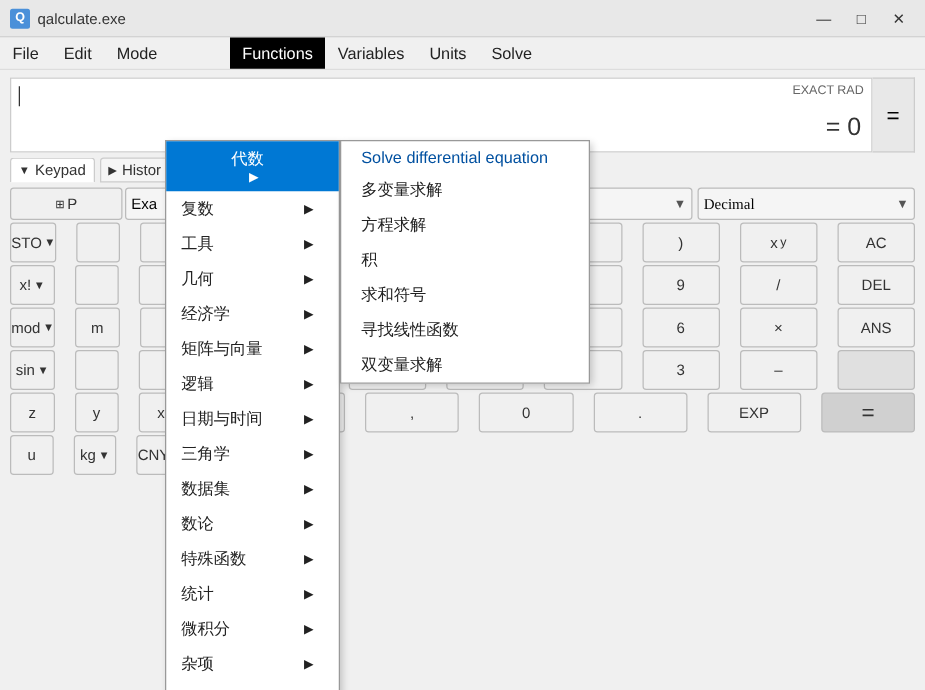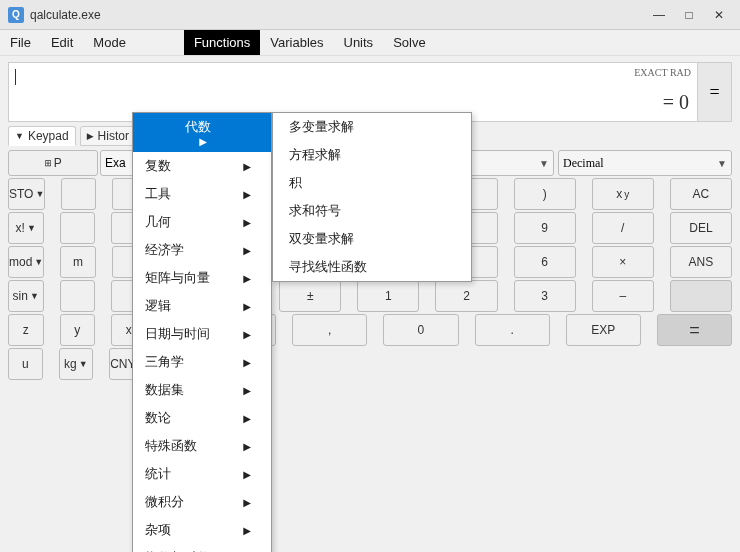--- a/index.html
+++ b/index.html
@@ -82,21 +82,20 @@
     }
     .exact-rad {
       position: absolute;
       top: 4px; right: 6px;
       font-size: 10px;
       color: #666;
     }
     .display-wrapper {
       display: flex;
       margin: 6px 8px 2px 8px;
-      font-family: Liberation Serif, serif;
     }
     .display-inner {
       background: white;
       border: 1px solid #ccc;
       flex: 1;
       height: 60px;
       position: relative;
     }
     .equals-side {
       width: 34px;
@@ -439,21 +438,22 @@
       <span class="submenu-arrow">▶</span>
     </div>
     <div class="menu-dropdown-item">
       <span>指数与对数</span>
       <span class="submenu-arrow">▶</span>
     </div>
 
   </div>
 
   <div class="algebra-submenu">
+    <div class="algebra-submenu-item top-item">Solve differential equation</div>
     <div class="algebra-submenu-item">多变量求解</div>
     <div class="algebra-submenu-item">方程求解</div>
     <div class="algebra-submenu-item">积</div>
     <div class="algebra-submenu-item">求和符号</div>
+    <div class="algebra-submenu-item">寻找线性函数</div>
     <div class="algebra-submenu-item">双变量求解</div>
-    <div class="algebra-submenu-item">寻找线性函数</div>
   </div>
 
 </div>
 
 </body></html>

